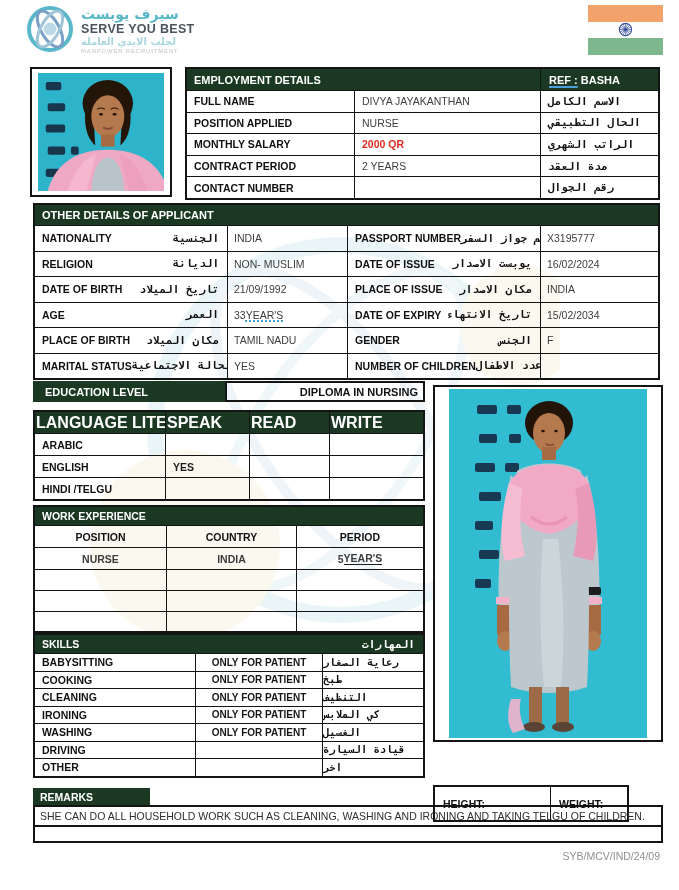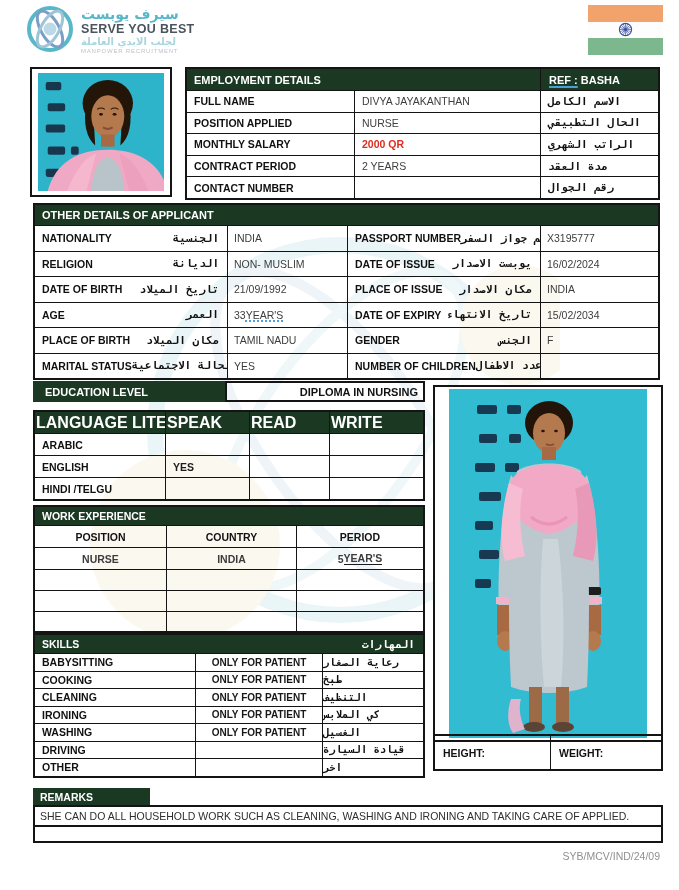--- a/index.html
+++ b/index.html
@@ -91,21 +91,21 @@
   
   #skills { left:33px; top:633px; width:392px; }
   #skills .bar { height:18px; display:flex; align-items:center; justify-content:space-between; padding:0 8px 0 7px; font-size:10.5px; }
   #skills .bar .ar { font-size:11px; }
   #skills .row { display:grid; grid-template-columns:160px 127px 1fr; height:17.5px; }
   #skills .row .cell:first-child { padding-left:7px; }
   #skills .row .mid { justify-content:center; font-weight:bold; font-size:10px; color:#181818; }
   #skills .row .arv { justify-content:flex-end; padding-right:6px; font-weight:bold; font-size:10.5px; }
 
   
-  #hw { left:433px; top:734px; width:230px; height:37px; display:grid; grid-template-columns:115px 1fr; }
+  #hw { left:433px; top:785px; width:196px; height:37px; display:grid; grid-template-columns:115px 1fr; }
   #hw .cell { padding-left:8px; font-weight:bold; font-size:10.5px; }
 
   
   #remarks-bar { left:33px; top:788px; width:117px; height:17px; display:flex; align-items:center; padding-left:7px; font-size:10.5px; }
   #remarks-text { left:33px; top:805px; width:630px; height:22px; border:2px solid #141414; display:flex; align-items:center; padding-left:5px; font-size:10.5px; color:#2e2e2e; background:transparent; }
   #remarks-empty { left:33px; top:827px; width:630px; height:16px; border:2px solid #141414; border-top:none; background:transparent; }
 
   #footer-code { right:19px; top:850px; color:#8f8f8f; font-size:10.5px; }
 
   #watermark { left:90px; top:215px; width:470px; height:440px; opacity:.13; z-index:0; }
@@ -459,16 +459,16 @@
     <path d="M62,310 C58,322 58,336 64,344 L76,340 C70,328 70,316 72,310 Z" fill="#f3b1ca" opacity=".9"></path>
   </svg>
 </div>
 
 <div class="abs z1 tbl" id="hw">
   <span class="cell">HEIGHT:</span>
   <span class="cell bL">WEIGHT:</span>
 </div>
 
 <div class="abs z1 green" id="remarks-bar">REMARKS</div>
-<div class="abs z1" id="remarks-text">SHE CAN DO ALL HOUSEHOLD WORK SUCH AS CLEANING, WASHING AND IRONING AND TAKING CARE OF APPLIED.</div>
+<div class="abs z1" id="remarks-text">SHE CAN DO ALL HOUSEHOLD WORK SUCH AS CLEANING, WASHING AND IRONING AND TAKING TELGU OF CHILDREN.</div>
 <div class="abs z1" id="remarks-empty"></div>
 
 <div class="abs z1" id="footer-code">SYB/MCV/IND/24/09</div>
 
 </body></html>

